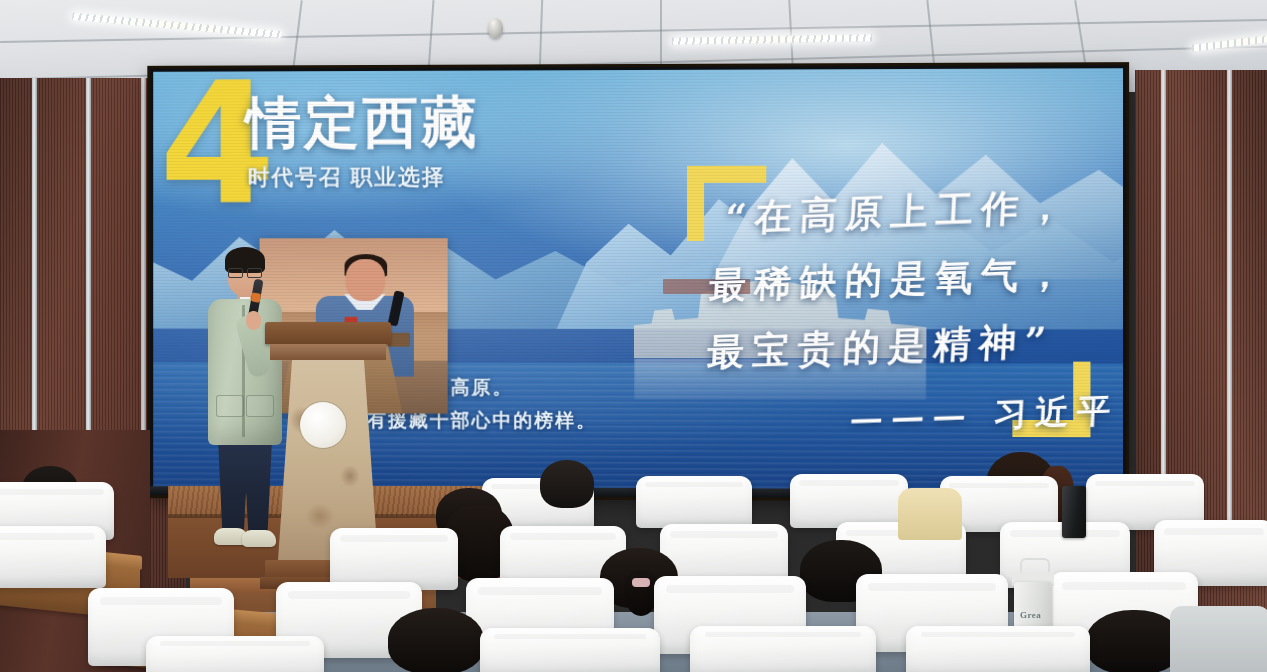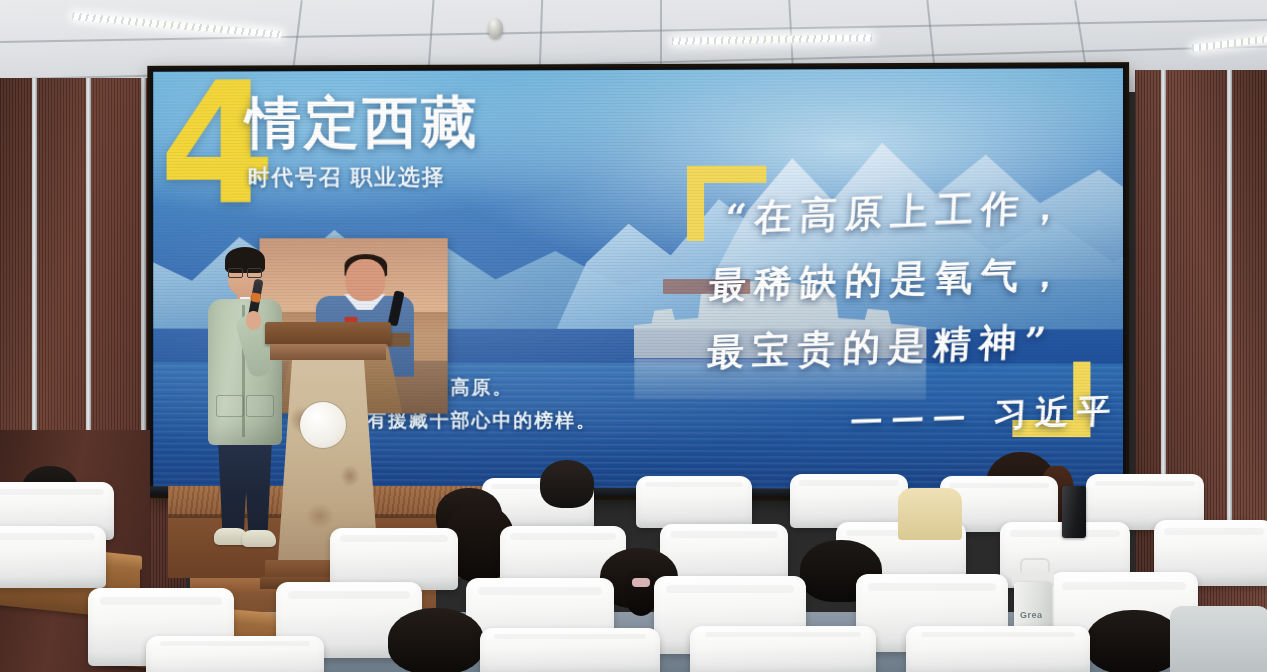--- a/index.html
+++ b/index.html
@@ -231,21 +231,21 @@
     box-shadow:0 3px 7px rgba(0,0,0,.22), inset 0 -6px 10px rgba(0,0,0,.05);}
   .chair:after{content:"";position:absolute;left:8%;top:12%;width:84%;height:10%;
     background:rgba(0,0,0,.035);border-radius:6px;}
   .head{position:absolute;border-radius:48% 48% 40% 40%;}
   .ponytail{position:absolute;border-radius:40% 40% 50% 50%;}
   .bottle{position:absolute;border-radius:4px 4px 5px 5px;
     background:linear-gradient(100deg,#f3f4f2,#dcdedb 60%,#c6c9c5);
     box-shadow:0 1px 3px rgba(0,0,0,.3);}
   .bottle-cap{position:absolute;border-radius:3px 3px 0 0;background:#e8e9e6;}
   .bottle-loop{position:absolute;border:2px solid #dcdedb;border-bottom:none;border-radius:6px 6px 0 0;}
-  .bottle-txt{position:absolute;font-size:9px;font-weight:700;color:#6c7b7a;letter-spacing:.5px;}
+  .bottle-txt{position:absolute;font-size:9px;font-weight:700;color:#6c7b7a;letter-spacing:.5px;font-family:Liberation Serif, serif;}
   .thermos{position:absolute;border-radius:3px;
     background:linear-gradient(100deg,#3b3d40,#191a1c 60%,#0f1012);
     box-shadow:0 1px 3px rgba(0,0,0,.4);}
   .sidewall-dark{position:absolute;left:0;top:430px;width:150px;height:242px;
     background:linear-gradient(100deg,#3f241e,#5b342a 45%,#422620);}
 </style>
 </head>
 <body>
 
 <div id="stage">

